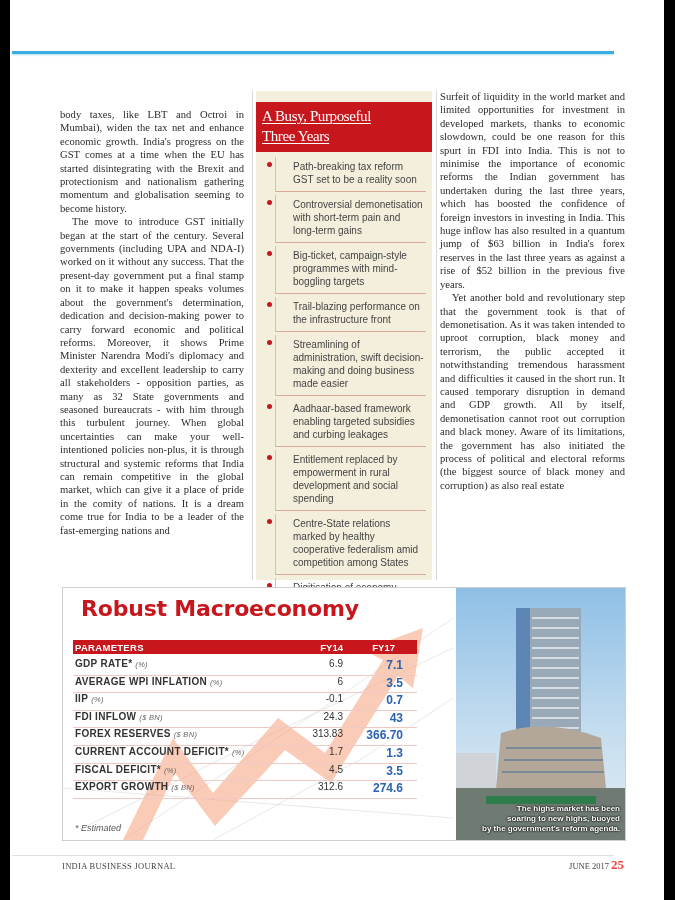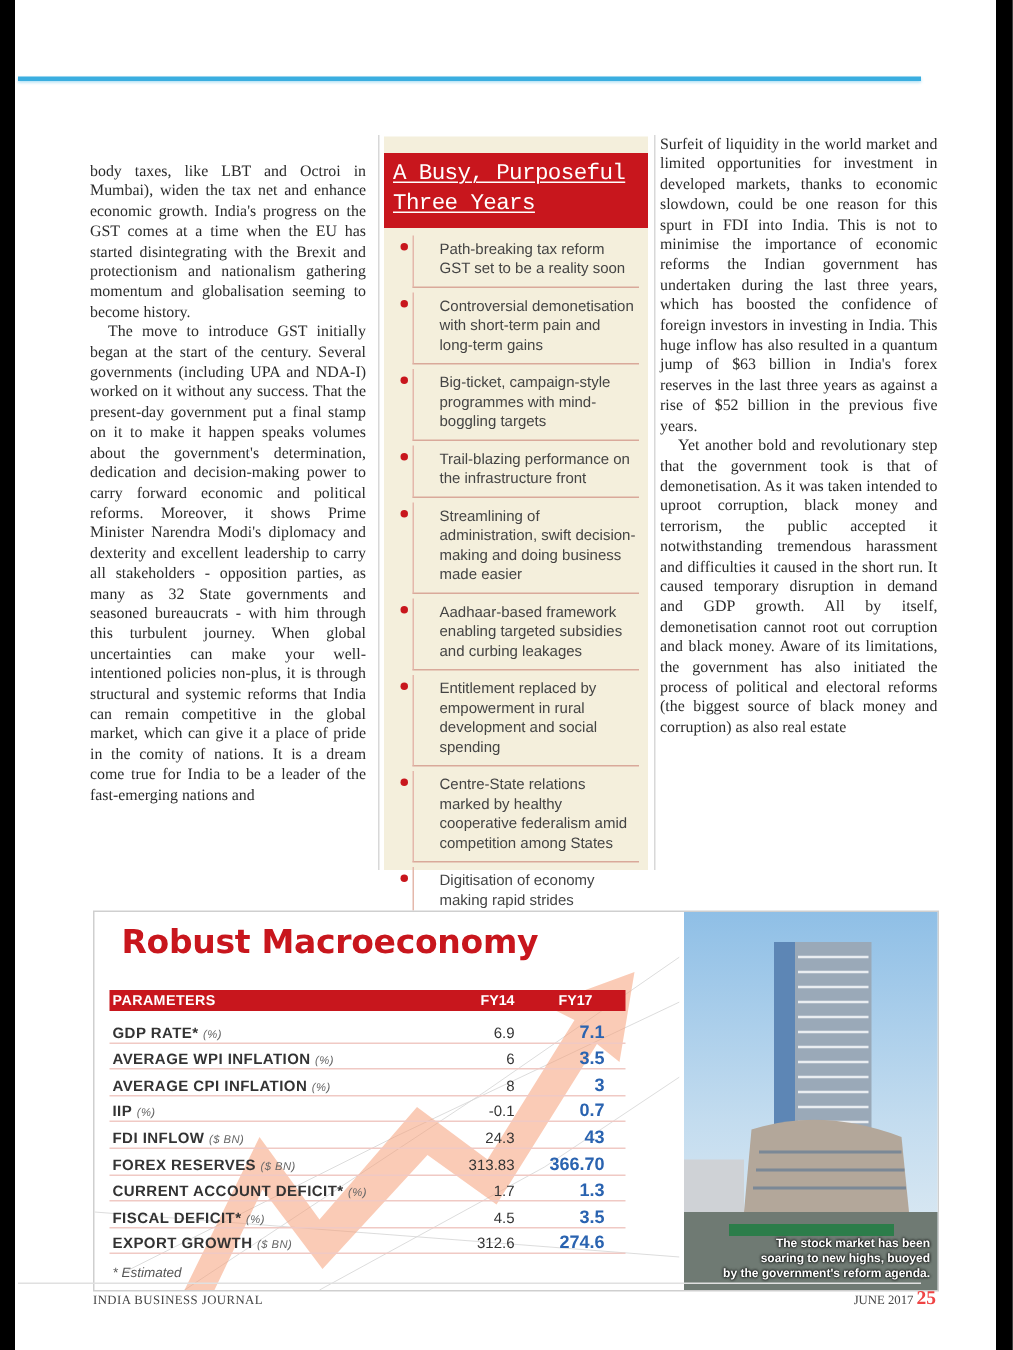--- a/index.html
+++ b/index.html
@@ -26,51 +26,51 @@
 
   
   .sidebar {
     position: absolute; left: 246px; top: 91px; width: 176px; height: 489px;
     background: #f4efdc;
   }
   .sidebar-header {
     margin-top: 11px; background: #c8161d; padding: 4px 6px 5px 6px; height: 50px;
   }
   .sidebar-title {
-    font-family: Liberation Mono, monospace; color: #fff; font-size: 15px; line-height: 20px;
+    font-family: Liberation Serif, serif; color: #fff; font-size: 15px; line-height: 20px;
     text-decoration: underline; text-decoration-thickness: 1px; text-underline-offset: 2px;
     letter-spacing: -0.4px;
   }
   .sb-list { list-style: none; padding: 5px 6px 0 13px; }
   .sb-item {
     position: relative; padding: 3px 2px 5px 17px;
     font-family: "Liberation Sans", sans-serif; font-size: 10px; line-height: 13px; color: #444;
     border-bottom: 1px solid #d9a99a; border-left: 1px solid #e4b8ab; margin-left: 6px; margin-bottom: 3px;
   }
   .sb-item .bullet {
     position: absolute; left: -9px; top: 5px; width: 5px; height: 5px; border-radius: 50%; background: #c8161d;
   }
 
   
   .macro {
-    position: absolute; left: 52px; top: 607px; width: 564px; height: 254px;
+    position: absolute; left: 52px; top: 587px; width: 564px; height: 254px;
     border: 1px solid #cfcfcf; background: #fff; overflow: hidden;
   }
   .macro-bg { position: absolute; left: 0; top: 0; width: 390px; height: 252px; }
   .macro-title {
     position: absolute; left: 18px; top: 8px; font-family: "DejaVu Sans", sans-serif;
     font-weight: bold; font-size: 22px; color: #c8161d; letter-spacing: -0.2px;
   }
   .macro-table { position: absolute; left: 10px; top: 52px; width: 344px; }
   .mt-head {
     display: flex; background: #c8161d; height: 14px; align-items: center;
     font-family: "Liberation Sans", sans-serif; font-weight: bold; font-size: 9.5px; color: #fff;
   }
   .mt-row {
-    display: flex; height: 17.6px; align-items: flex-end; border-bottom: 1px solid #f0c9c4;
+    display: flex; height: 17.6px; align-items: flex-start; border-bottom: 1px solid #f0c9c4;
     font-family: "Liberation Sans", sans-serif; font-size: 10px; color: #333;
   }
   .mt-row:first-of-type { border-top: none; }
   .c-param { flex: 1; padding-left: 2px; letter-spacing: 0.3px; }
   .c-param .unit { font-size: 7.5px; font-style: italic; color: #666; margin-left: 3px; font-weight: normal; }
   .c-fy14 { width: 70px; text-align: right; padding-right: 2px; }
   .c-fy17 { width: 72px; text-align: right; padding-right: 14px; }
   .mt-row .c-fy17 { color: #2a63b0; font-weight: bold; font-size: 12px; }
   .mt-row .c-param { font-weight: bold; color: #333; }
   .mt-foot {
@@ -156,25 +156,20 @@
       <div id="mt-body" style="margin-top:4px">
           <div class="mt-row">
             <span class="c-param"><span>GDP RATE*</span><span class="unit">(%)</span></span>
             <span class="c-fy14">6.9</span>
             <span class="c-fy17">7.1</span>
           </div>
           <div class="mt-row">
             <span class="c-param"><span>AVERAGE WPI INFLATION</span><span class="unit">(%)</span></span>
             <span class="c-fy14">6</span>
             <span class="c-fy17">3.5</span>
-          </div>
-          <div class="mt-row">
-            <span class="c-param"><span>AVERAGE CPI INFLATION</span><span class="unit">(%)</span></span>
-            <span class="c-fy14">8</span>
-            <span class="c-fy17">3</span>
           </div>
           <div class="mt-row">
             <span class="c-param"><span>IIP</span><span class="unit">(%)</span></span>
             <span class="c-fy14">-0.1</span>
             <span class="c-fy17">0.7</span>
           </div>
           <div class="mt-row">
             <span class="c-param"><span>FDI INFLOW</span><span class="unit">($ BN)</span></span>
             <span class="c-fy14">24.3</span>
             <span class="c-fy17">43</span>
@@ -225,21 +220,21 @@
         <g stroke="#7b8896" stroke-width="2">
           <line x1="50" y1="160" x2="145" y2="160"></line>
             <line x1="48" y1="172" x2="147" y2="172"></line>
           <line x1="46" y1="184" x2="148" y2="184"></line>
         </g>
         <rect x="0" y="165" width="40" height="60" fill="#cfd2d6"></rect>
         <rect x="0" y="200" width="170" height="52" fill="#6f7a73"></rect>
         <rect x="30" y="208" width="110" height="8" fill="#2c7d4a"></rect>
       </svg>
       <div class="photo-caption">
-        <div>The stock market has been</div>
+        <div>The highs market has been</div>
         <div>soaring to new highs, buoyed</div>
         <div>by the government's reform agenda.</div>
       </div>
     </div>
   </div>
 
   <div class="footer-rule"></div>
   <div class="footer-left">INDIA BUSINESS JOURNAL</div>
   <div class="footer-right">
     <span>JUNE 2017</span><span class="pg">25</span>

